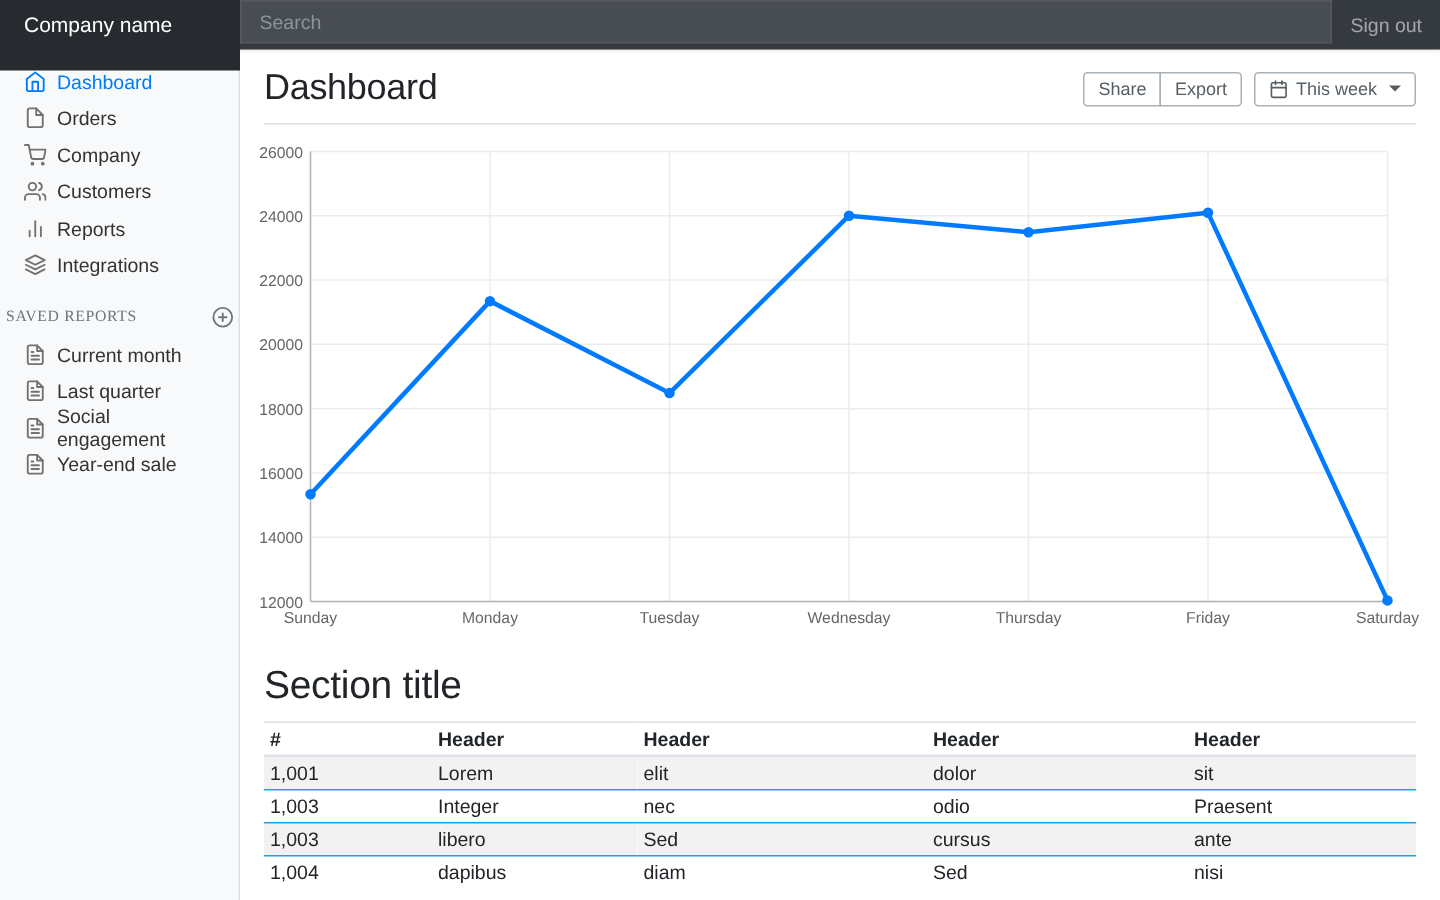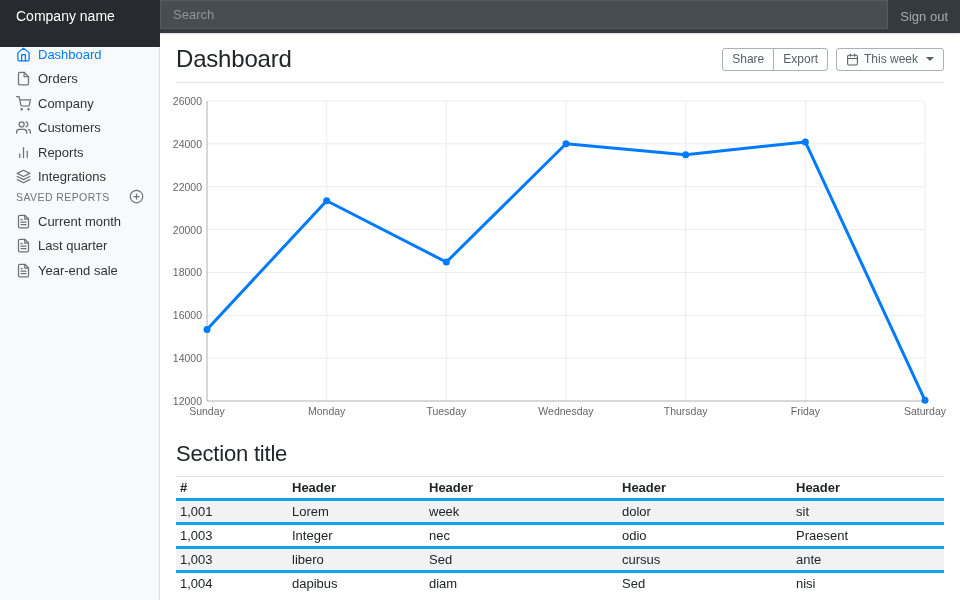--- a/index.html
+++ b/index.html
@@ -21,21 +21,21 @@
   
   .sidebar { position:fixed; top:33px; left:0; bottom:0; width:160px; background:#f8f9fa;
              box-shadow:inset -1px 0 0 rgba(0,0,0,.1); padding-top:9px; }
   .nav { list-style:none; margin:0; padding:0; }
   .nav-link { display:flex; align-items:center; padding:4px 16px; height:24.5px;
               font-size:13px; font-weight:500; color:#333; cursor:pointer; }
   .nav-link svg { width:15px; height:15px; margin-right:7px; color:#727272; flex:none; }
   .nav-link.active { color:#007bff; }
   .nav-link.active svg { color:#007bff; }
   .saved-heading { display:flex; align-items:center; justify-content:space-between;
-                   margin-bottom:5px; padding:0 16px; }
+                   margin-top:15px; margin-bottom:5px; padding:0 4px;font-family:Liberation Serif, serif; }
   .saved-heading span { font-size:10.5px; color:#6c757d; text-transform:uppercase;
                         letter-spacing:.04em; font-weight:400; }
   .saved-heading svg { width:15px; height:15px; color:#6c757d; cursor:pointer; }
 
   
   main { margin-left:160px; margin-top:33px; padding:12px 16px 0 16px; width:800px; }
   .page-header { display:flex; align-items:center; justify-content:space-between;
                  padding-bottom:9px; border-bottom:1px solid #dee2e6; }
   h1 { font-size:24px; font-weight:500; margin:0; letter-spacing:-.2px; }
   .toolbar { display:flex; align-items:center; }
@@ -49,26 +49,26 @@
   .btn-week svg { width:13px; height:13px; color:#565e64; }
   .caret { width:0; height:0; border-left:4px solid transparent; border-right:4px solid transparent;
            border-top:4px solid #565e64; margin-left:3px; }
 
   
   .chart-wrap { margin-top:9px; }
   svg.chart { overflow:visible; display:block; }
   .tick { font-size:10.5px; fill:#666; font-family:"Liberation Sans", sans-serif; }
 
   
-  h2 { font-size:22px; font-weight:500; margin:15px 0 9px 0; letter-spacing:-.2px; }
+  h2 { font-size:26px; font-weight:500; margin:15px 0 9px 0; letter-spacing:-.2px; }
   table { width:768px; border-collapse:collapse; font-size:13px; table-layout:fixed; }
   th, td { text-align:left; padding:4px 8px 4px 4px; line-height:13px;
            overflow:hidden; white-space:nowrap; }
   thead th { border-top:1px solid #dee2e6; border-bottom:2px solid #dee2e6; font-weight:700; }
-  tbody td { border-top:3px solid #0ea5e9; }
+  tbody td { border-top:1px solid #0ea5e9; }
   tbody tr:nth-child(odd) { background:rgba(0,0,0,.05); }
 </style>
 </head>
 <body>
 
 <header class="navbar">
   <div class="brand">Company name</div>
   <input class="search" type="text" placeholder="Search" style="">
   <div class="signout">Sign out</div>
 </header>
@@ -146,20 +146,30 @@
     </li>
     <li class="nav-link">
       <svg viewBox="0 0 24 24" fill="none" stroke="currentColor" stroke-width="2" stroke-linecap="round" stroke-linejoin="round">
           <path d="M14 2H6a2 2 0 0 0-2 2v16a2 2 0 0 0 2 2h12a2 2 0 0 0 2-2V8z"></path>
           <polyline points="14 2 14 8 20 8"></polyline>
           <line x1="16" y1="13" x2="8" y2="13"></line>
           <line x1="16" y1="17" x2="8" y2="17"></line>
           <polyline points="10 9 9 9 8 9"></polyline>
         </svg>
       <span>Last quarter</span>
+    </li>
+    <li class="nav-link">
+      <svg viewBox="0 0 24 24" fill="none" stroke="currentColor" stroke-width="2" stroke-linecap="round" stroke-linejoin="round">
+          <path d="M14 2H6a2 2 0 0 0-2 2v16a2 2 0 0 0 2 2h12a2 2 0 0 0 2-2V8z"></path>
+          <polyline points="14 2 14 8 20 8"></polyline>
+          <line x1="16" y1="13" x2="8" y2="13"></line>
+          <line x1="16" y1="17" x2="8" y2="17"></line>
+          <polyline points="10 9 9 9 8 9"></polyline>
+        </svg>
+      <span>Social engagement</span>
     </li>
     <li class="nav-link">
       <svg viewBox="0 0 24 24" fill="none" stroke="currentColor" stroke-width="2" stroke-linecap="round" stroke-linejoin="round">
           <path d="M14 2H6a2 2 0 0 0-2 2v16a2 2 0 0 0 2 2h12a2 2 0 0 0 2-2V8z"></path>
           <polyline points="14 2 14 8 20 8"></polyline>
           <line x1="16" y1="13" x2="8" y2="13"></line>
           <line x1="16" y1="17" x2="8" y2="17"></line>
           <polyline points="10 9 9 9 8 9"></polyline>
         </svg>
       <span>Year-end sale</span>
@@ -247,21 +257,21 @@
           <th>Header</th>
           <th>Header</th>
           <th>Header</th>
           <th>Header</th>
         </tr>
       </thead>
     <tbody>
         <tr>
           <td>1,001</td>
           <td>Lorem</td>
-          <td>week</td>
+          <td>elit</td>
           <td>dolor</td>
           <td>sit</td>
         </tr>
         <tr>
           <td>1,003</td>
           <td>Integer</td>
           <td>nec</td>
           <td>odio</td>
           <td>Praesent</td>
         </tr>

